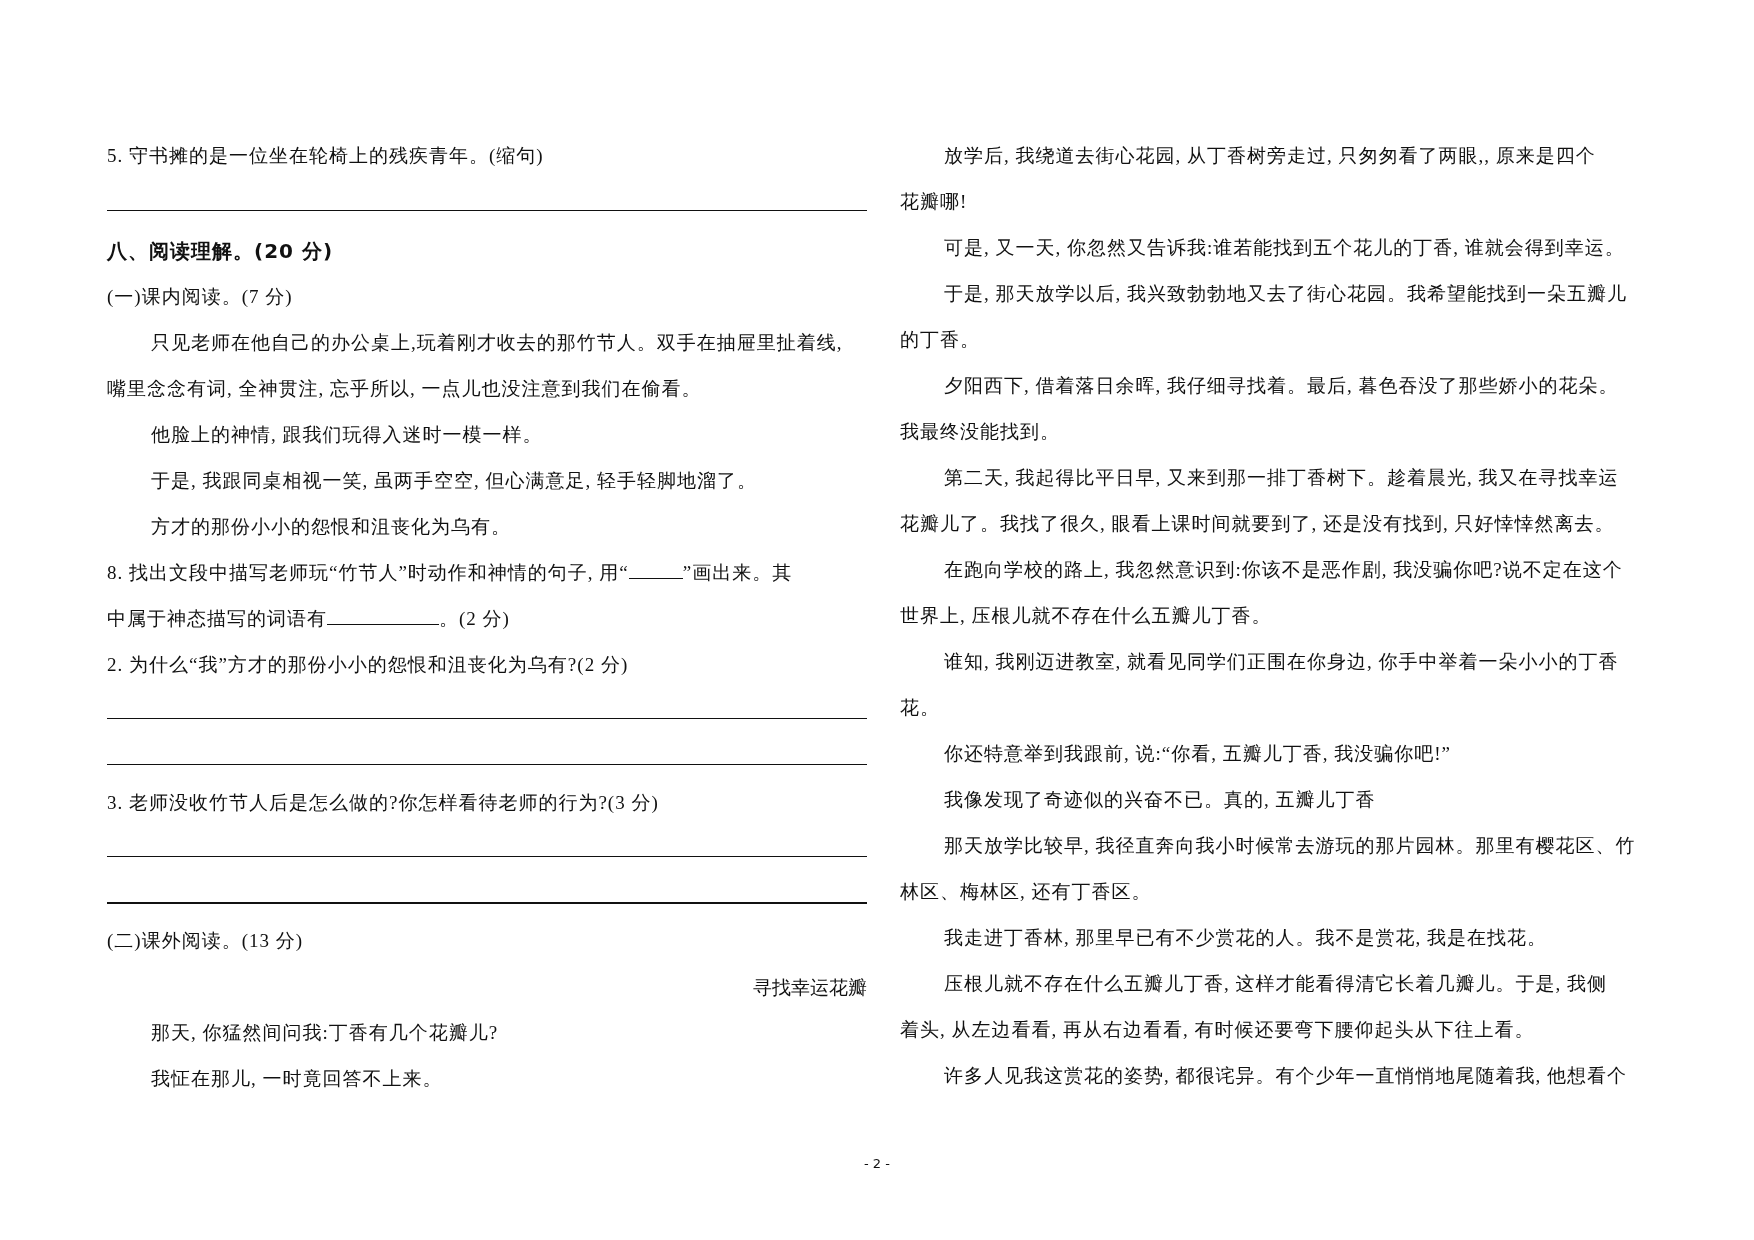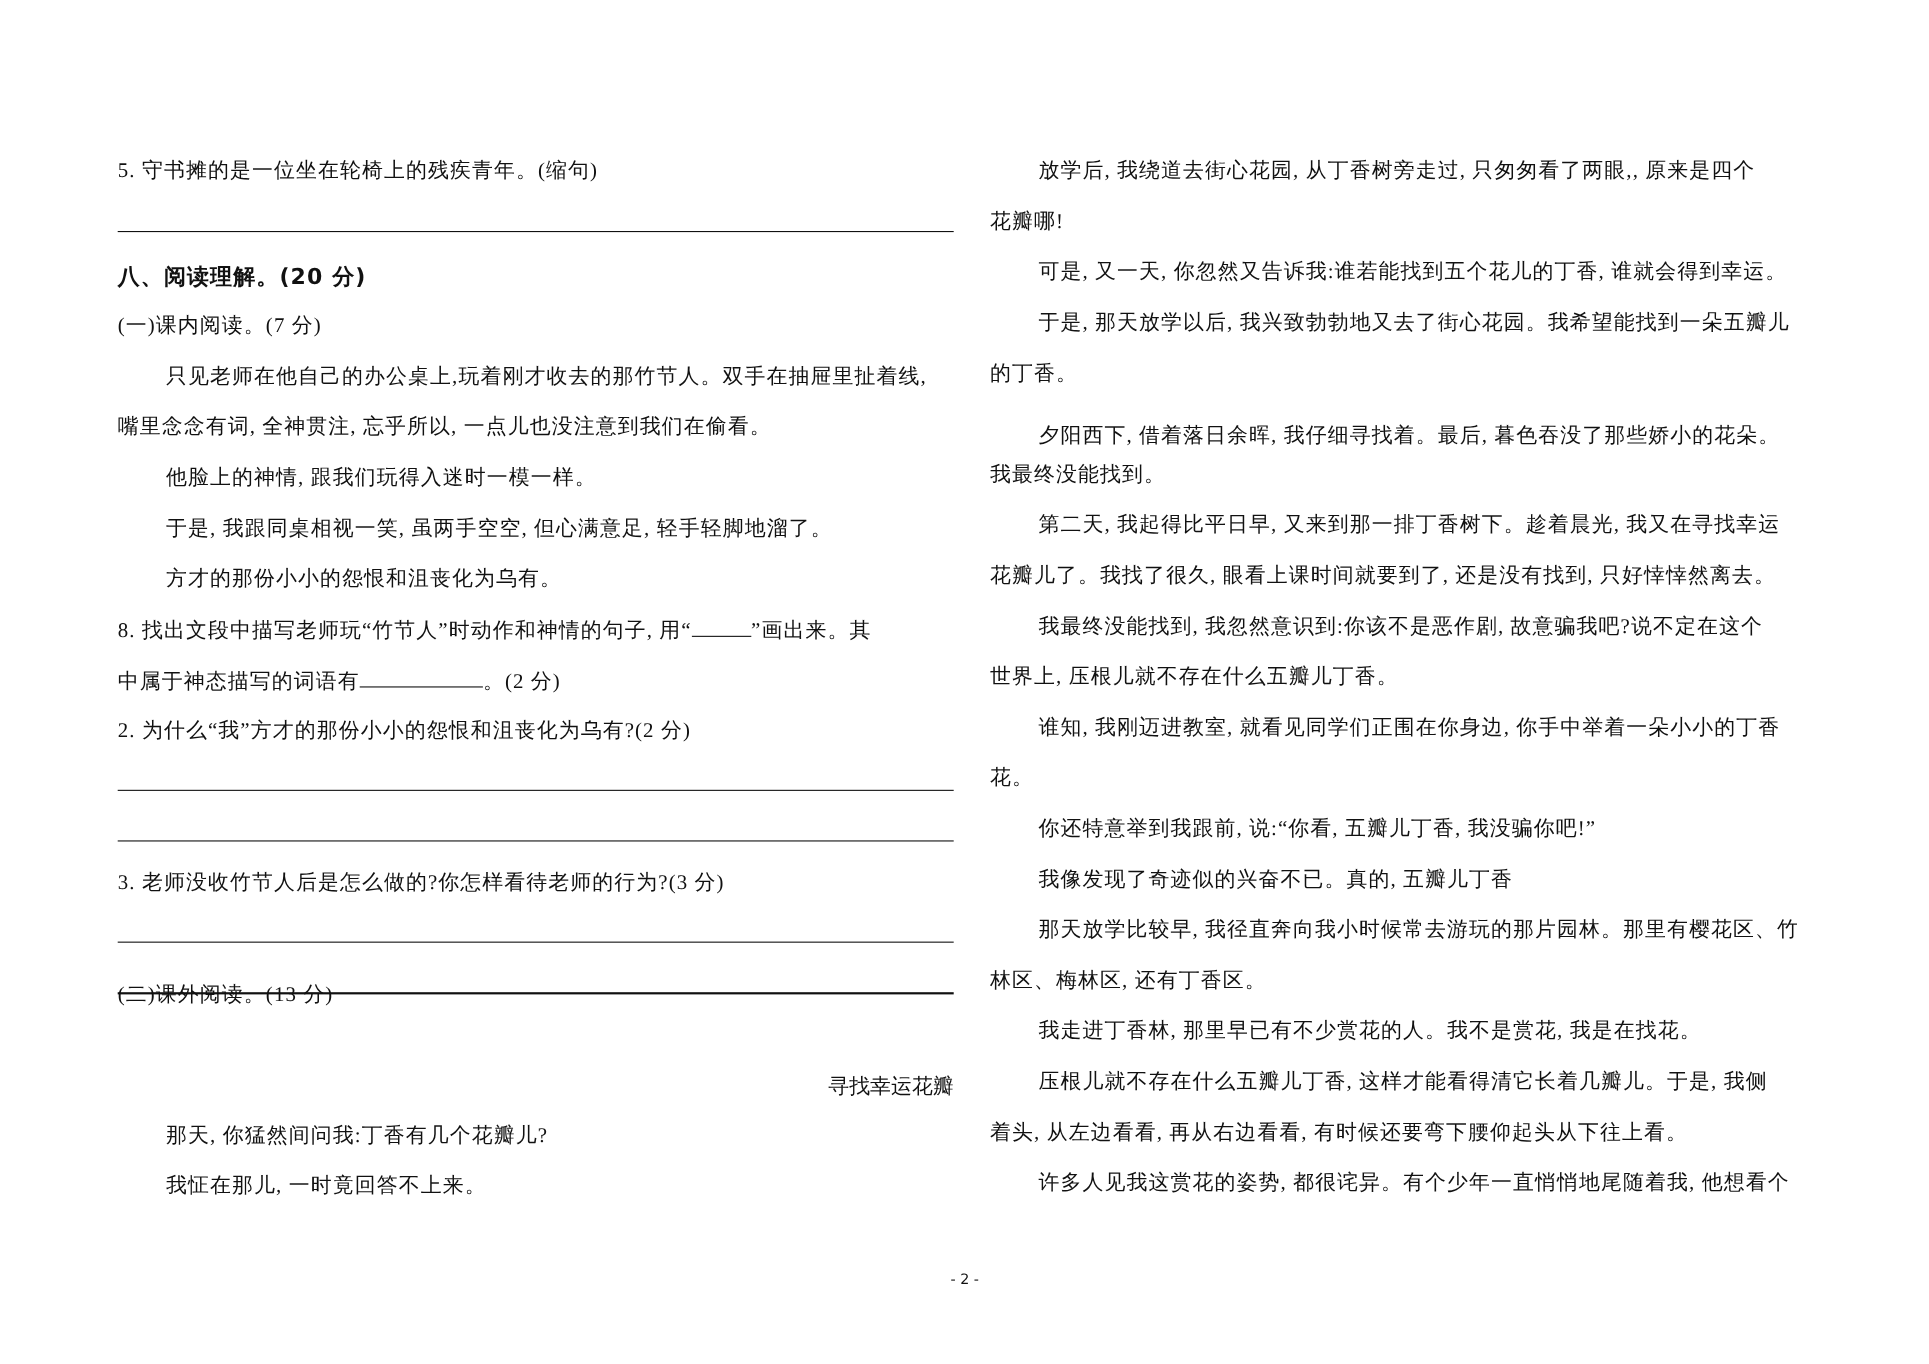--- a/index.html
+++ b/index.html
@@ -42,37 +42,37 @@
   </div>
 
   <div class="line" style="top:652px">2. 为什么“我”方才的那份小小的怨恨和沮丧化为乌有?(2 分)</div>
   <div class="rule" style="top:718px"></div>
   <div class="rule" style="top:764px"></div>
 
   <div class="line" style="top:790px">3. 老师没收竹节人后是怎么做的?你怎样看待老师的行为?(3 分)</div>
   <div class="rule" style="top:856px"></div>
   <div class="rule thick" style="top:902px"></div>
 
-  <div class="line" style="top:892px">(二)课外阅读。(13 分)</div>
+  <div class="line" style="top:928px">(二)课外阅读。(13 分)</div>
   <div class="title" style="top:975px">寻找幸运花瓣</div>
   <div class="line indent" style="top:1020px">那天, 你猛然间问我:丁香有几个花瓣儿?</div>
   <div class="line indent" style="top:1066px">我怔在那儿, 一时竟回答不上来。</div>
 </div>
 
 <div class="col right">
   <div class="line indent" style="top:143px">放学后, 我绕道去街心花园, 从丁香树旁走过, 只匆匆看了两眼,, 原来是四个</div>
   <div class="line" style="top:189px">花瓣哪!</div>
   <div class="line indent" style="top:235px">可是, 又一天, 你忽然又告诉我:谁若能找到五个花儿的丁香, 谁就会得到幸运。</div>
   <div class="line indent" style="top:281px">于是, 那天放学以后, 我兴致勃勃地又去了街心花园。我希望能找到一朵五瓣儿</div>
   <div class="line" style="top:327px">的丁香。</div>
-  <div class="line indent" style="top:384px">夕阳西下, 借着落日余晖, 我仔细寻找着。最后, 暮色吞没了那些娇小的花朵。</div>
+  <div class="line indent" style="top:373px">夕阳西下, 借着落日余晖, 我仔细寻找着。最后, 暮色吞没了那些娇小的花朵。</div>
   <div class="line" style="top:419px">我最终没能找到。</div>
   <div class="line indent" style="top:465px">第二天, 我起得比平日早, 又来到那一排丁香树下。趁着晨光, 我又在寻找幸运</div>
   <div class="line" style="top:511px">花瓣儿了。我找了很久, 眼看上课时间就要到了, 还是没有找到, 只好悻悻然离去。</div>
-  <div class="line indent" style="top:557px">我最终没能找到, 我忽然意识到:你该不是恶作剧, 故意骗我吧?说不定在这个</div>
+  <div class="line indent" style="top:557px">在跑向学校的路上, 我忽然意识到:你该不是恶作剧, 我没骗你吧?说不定在这个</div>
   <div class="line" style="top:603px">世界上, 压根儿就不存在什么五瓣儿丁香。</div>
   <div class="line indent" style="top:649px">谁知, 我刚迈进教室, 就看见同学们正围在你身边, 你手中举着一朵小小的丁香</div>
   <div class="line" style="top:695px">花。</div>
   <div class="line indent" style="top:741px">你还特意举到我跟前, 说:“你看, 五瓣儿丁香, 我没骗你吧!”</div>
   <div class="line indent" style="top:787px">我像发现了奇迹似的兴奋不已。真的, 五瓣儿丁香</div>
   <div class="line indent" style="top:833px">那天放学比较早, 我径直奔向我小时候常去游玩的那片园林。那里有樱花区、竹</div>
   <div class="line" style="top:879px">林区、梅林区, 还有丁香区。</div>
   <div class="line indent" style="top:925px">我走进丁香林, 那里早已有不少赏花的人。我不是赏花, 我是在找花。</div>
   <div class="line indent" style="top:971px">压根儿就不存在什么五瓣儿丁香, 这样才能看得清它长着几瓣儿。于是, 我侧</div>
   <div class="line" style="top:1017px">着头, 从左边看看, 再从右边看看, 有时候还要弯下腰仰起头从下往上看。</div>

